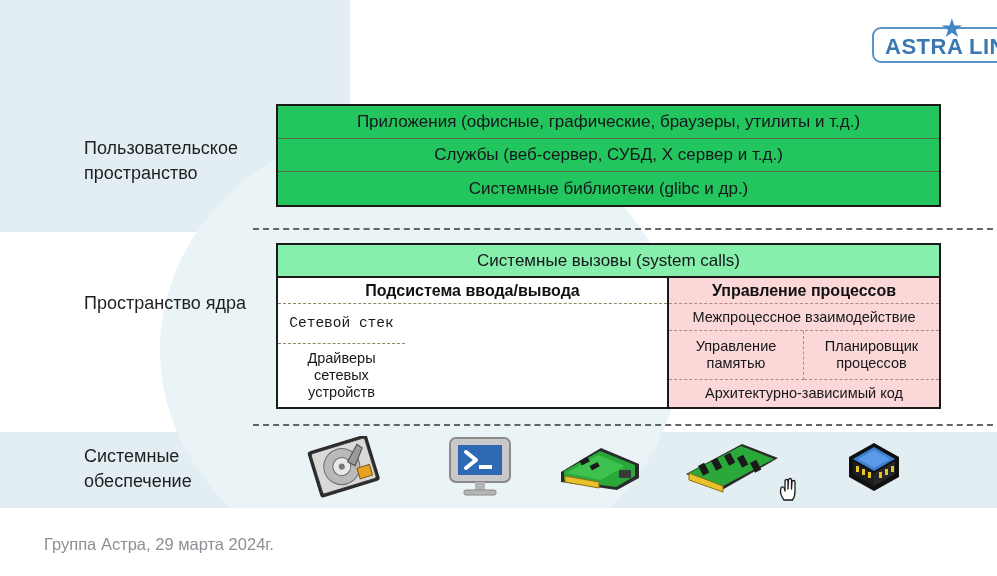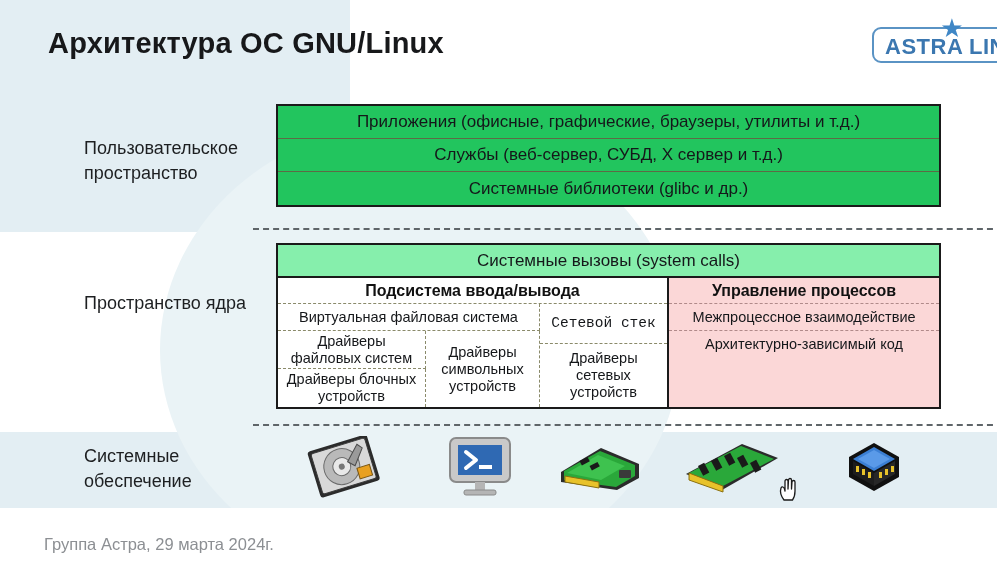--- a/index.html
+++ b/index.html
@@ -163,21 +163,20 @@
 <body>
 
 <div id="slide">
 
   <div class="blob blob-a"></div>
   <div class="white-strip2"></div>
   <div class="white-strip"></div>
   <div class="blob blob-b"></div>
   <div class="bottom-white"></div>
 
-  <div id="title">Архитектура ОС GNU/Linux</div>
 
   <div id="logo">
     <span class="star">★</span>
     <span class="logo-text">ASTRA LINUX</span>
   </div>
 
   <div class="side-label" id="label-user">Пользовательское пространство</div>
   <div class="side-label" id="label-kernel">Пространство ядра</div>
   <div class="side-label" id="label-hardware" style="top:444px">Системные обеспечение</div>
 
@@ -191,40 +190,34 @@
   <div class="sep" id="sep-bot"></div>
 
   <div class="stack" id="kernelspace">
     <div id="syscalls">Системные вызовы (system calls)</div>
 
     <div class="kern-cols">
 
       <div class="io-col">
         <div class="sub-head">Подсистема ввода/вывода</div>
         <div class="io-grid">
-          <div class="io-left">
-            <div class="cell io-l-top dash-b dash-r">Виртуальная файловая система</div>
-            <div class="io-l-bot">
-              <div class="c1">
-                <div class="cell dash-b dash-r" style="height:38px">Драйверы файловых систем</div>
-                <div class="cell dash-r" style="height:38px">Драйверы блочных устройств</div>
-              </div>
-              <div class="cell c2 dash-r">Драйверы символьных устройств</div>
-            </div>
-          </div>
           <div class="io-right">
             <div class="cell io-r-top dash-b">Сетевой стек</div>
             <div class="cell io-r-bot">Драйверы сетевых устройств</div>
           </div>
         </div>
       </div>
 
       <div class="proc-col">
         <div class="sub-head">Управление процессов</div>
         <div class="cell proc-r1 pdash-b">Межпроцессное взаимодействие</div>
+        <div class="proc-r2">
+          <div class="cell pdash-b pdash-r">Управление памятью</div>
+          <div class="cell pdash-b">Планировщик процессов</div>
+        </div>
         <div class="cell proc-r3">Архитектурно-зависимый код</div>
       </div>
 
     </div>
   </div>
 
   <div class="hw" id="hw-disk">
     <svg width="78" height="62" viewBox="0 0 78 62">
       <g transform="rotate(-17 39 31)">
         <rect x="8" y="6" width="62" height="48" rx="3" fill="#2b2b2b"></rect>

